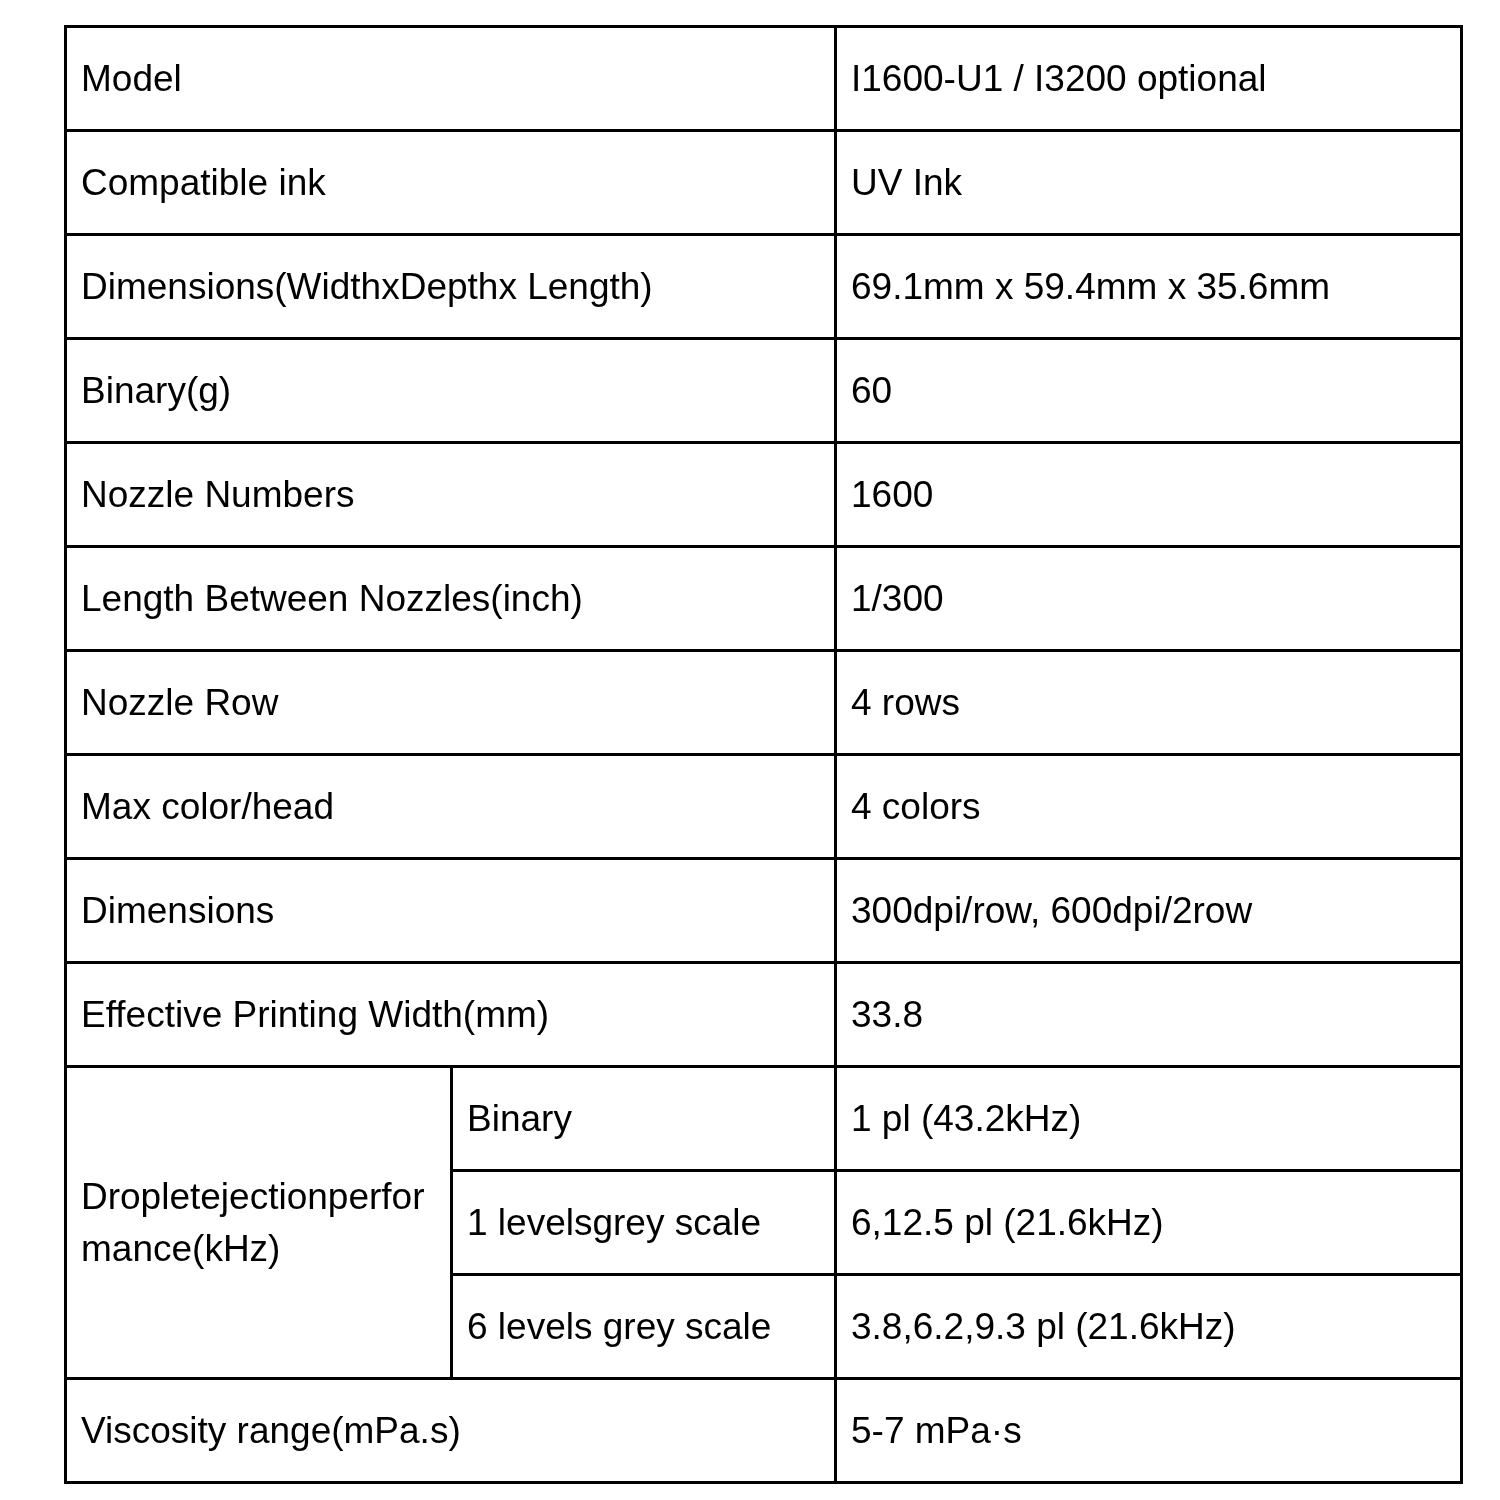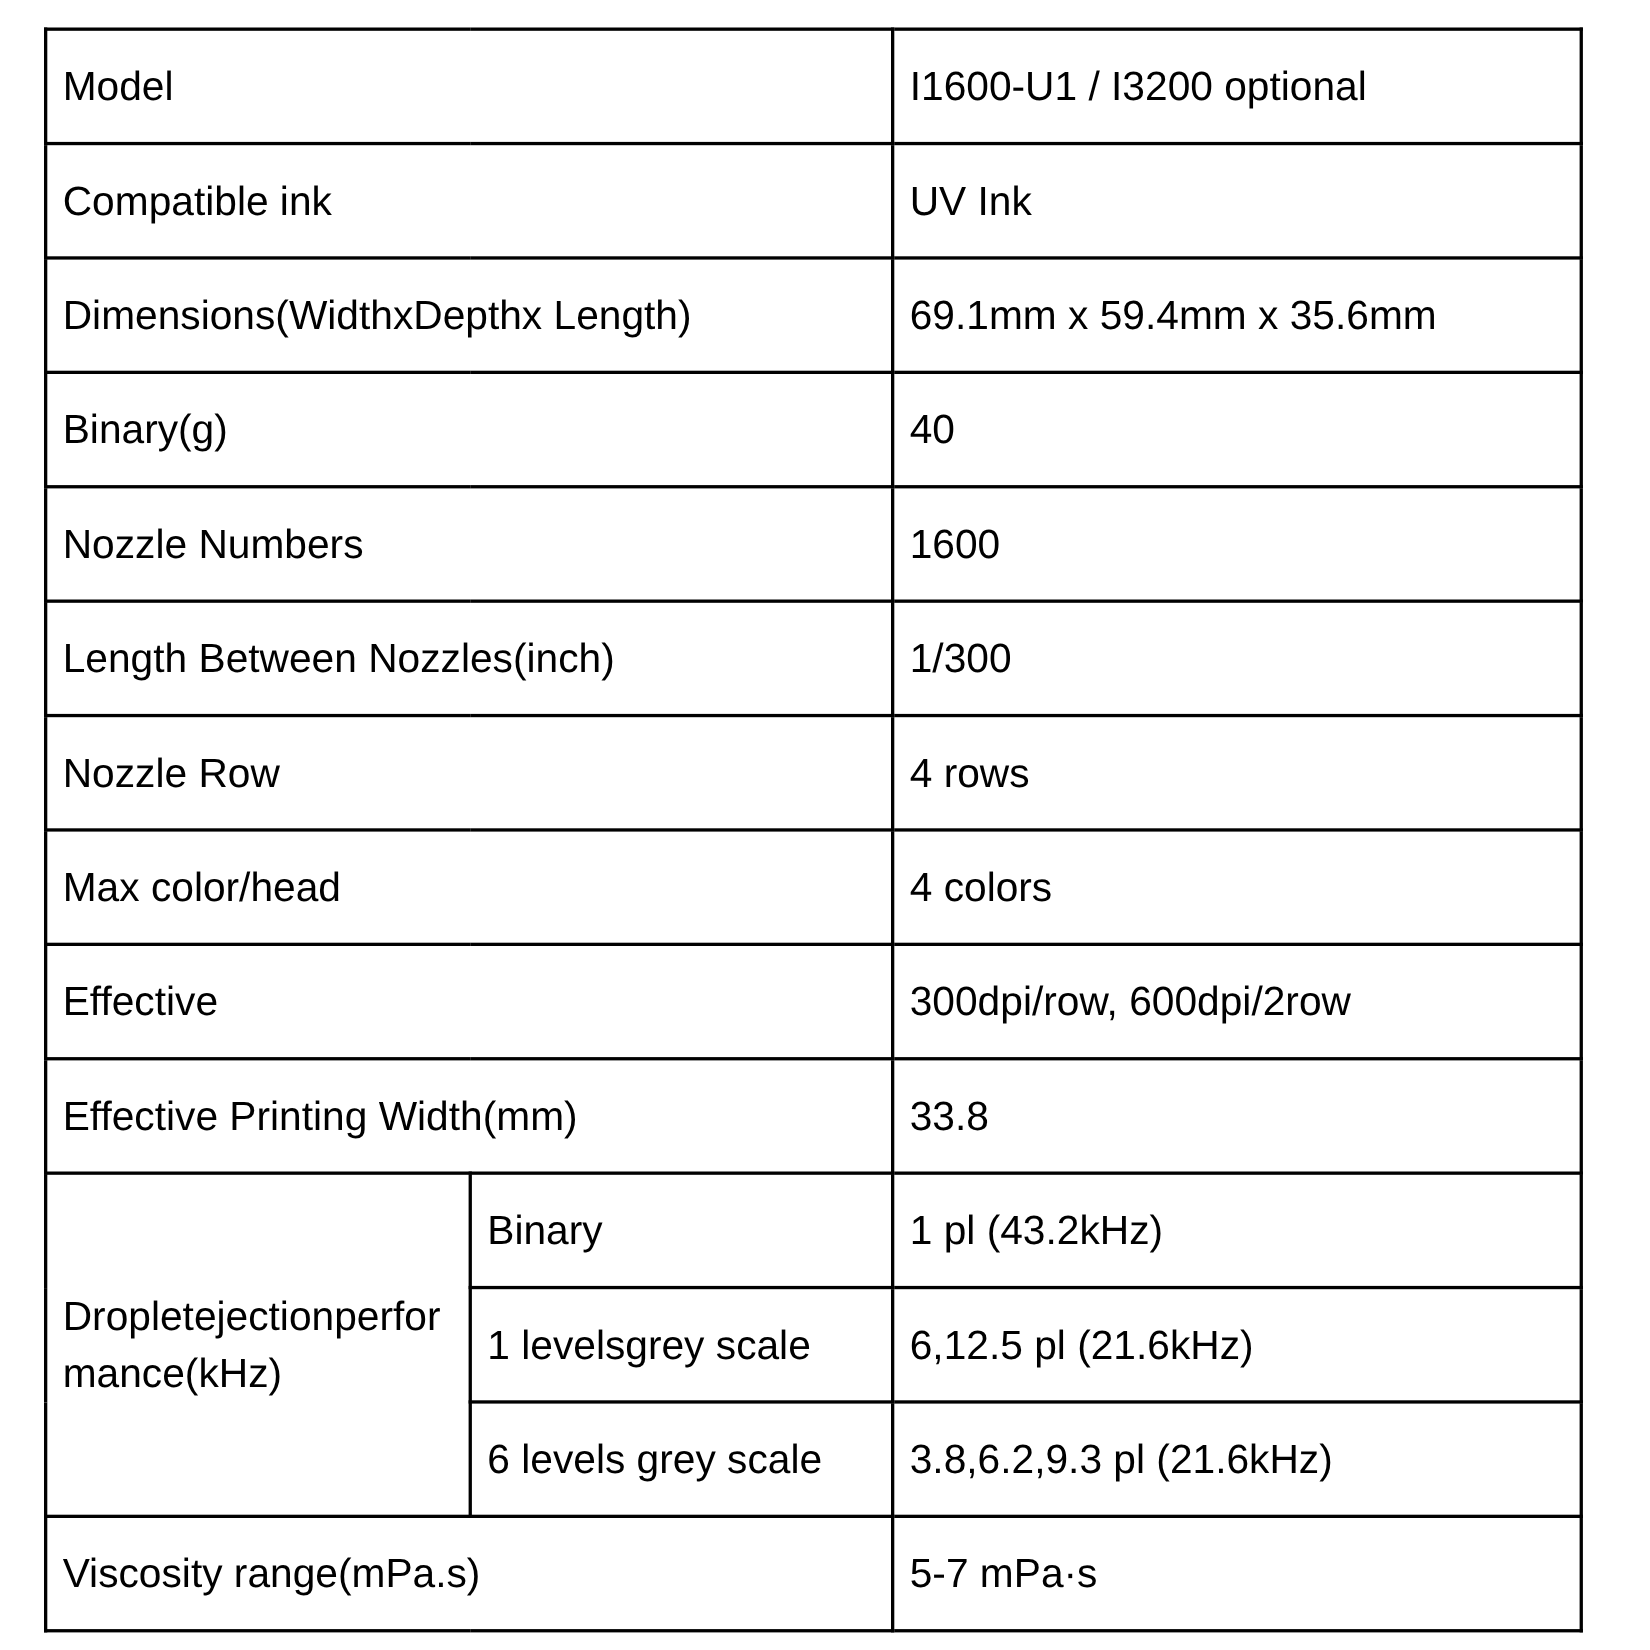--- a/index.html
+++ b/index.html
@@ -6,21 +6,21 @@
     margin: 0;
     padding: 0;
     background: #ffffff;
     width: 1500px;
     height: 1500px;
     position: relative;
     font-family: "Liberation Sans", "DejaVu Sans", sans-serif;
   }
   table.spec-table {
     position: absolute;
-    left: 40px;
+    left: 64px;
     top: 25px;
     width: 1396px;
     border-collapse: collapse;
     table-layout: fixed;
   }
   col.c1 { width: 386px; }
   col.c2 { width: 384px; }
   col.c3 { width: 626px; }
   td {
     border: 3px solid #000000;
@@ -58,40 +58,40 @@
   <tr>
     <td colspan="2">Compatible ink</td>
     <td>UV Ink</td>
   </tr>
   <tr>
     <td colspan="2">Dimensions(WidthxDepthx Length)</td>
     <td>69.1mm x 59.4mm x 35.6mm</td>
   </tr>
   <tr>
     <td colspan="2">Binary(g)</td>
-    <td>40</td>
+    <td>60</td>
   </tr>
   <tr>
     <td colspan="2">Nozzle Numbers</td>
     <td>1600</td>
   </tr>
   <tr>
     <td colspan="2">Length Between Nozzles(inch)</td>
     <td>1/300</td>
   </tr>
   <tr>
     <td colspan="2">Nozzle Row</td>
     <td>4 rows</td>
   </tr>
   <tr>
     <td colspan="2">Max color/head</td>
     <td>4 colors</td>
   </tr>
   <tr>
-    <td colspan="2">Effective</td>
+    <td colspan="2">Dimensions</td>
     <td>300dpi/row, 600dpi/2row</td>
   </tr>
   <tr>
     <td colspan="2">Effective Printing Width(mm)</td>
     <td>33.8</td>
   </tr>
 
   <tr>
     <td rowspan="3" class="wrap">Dropletejectionperformance(kHz)</td>
     <td>Binary</td>

